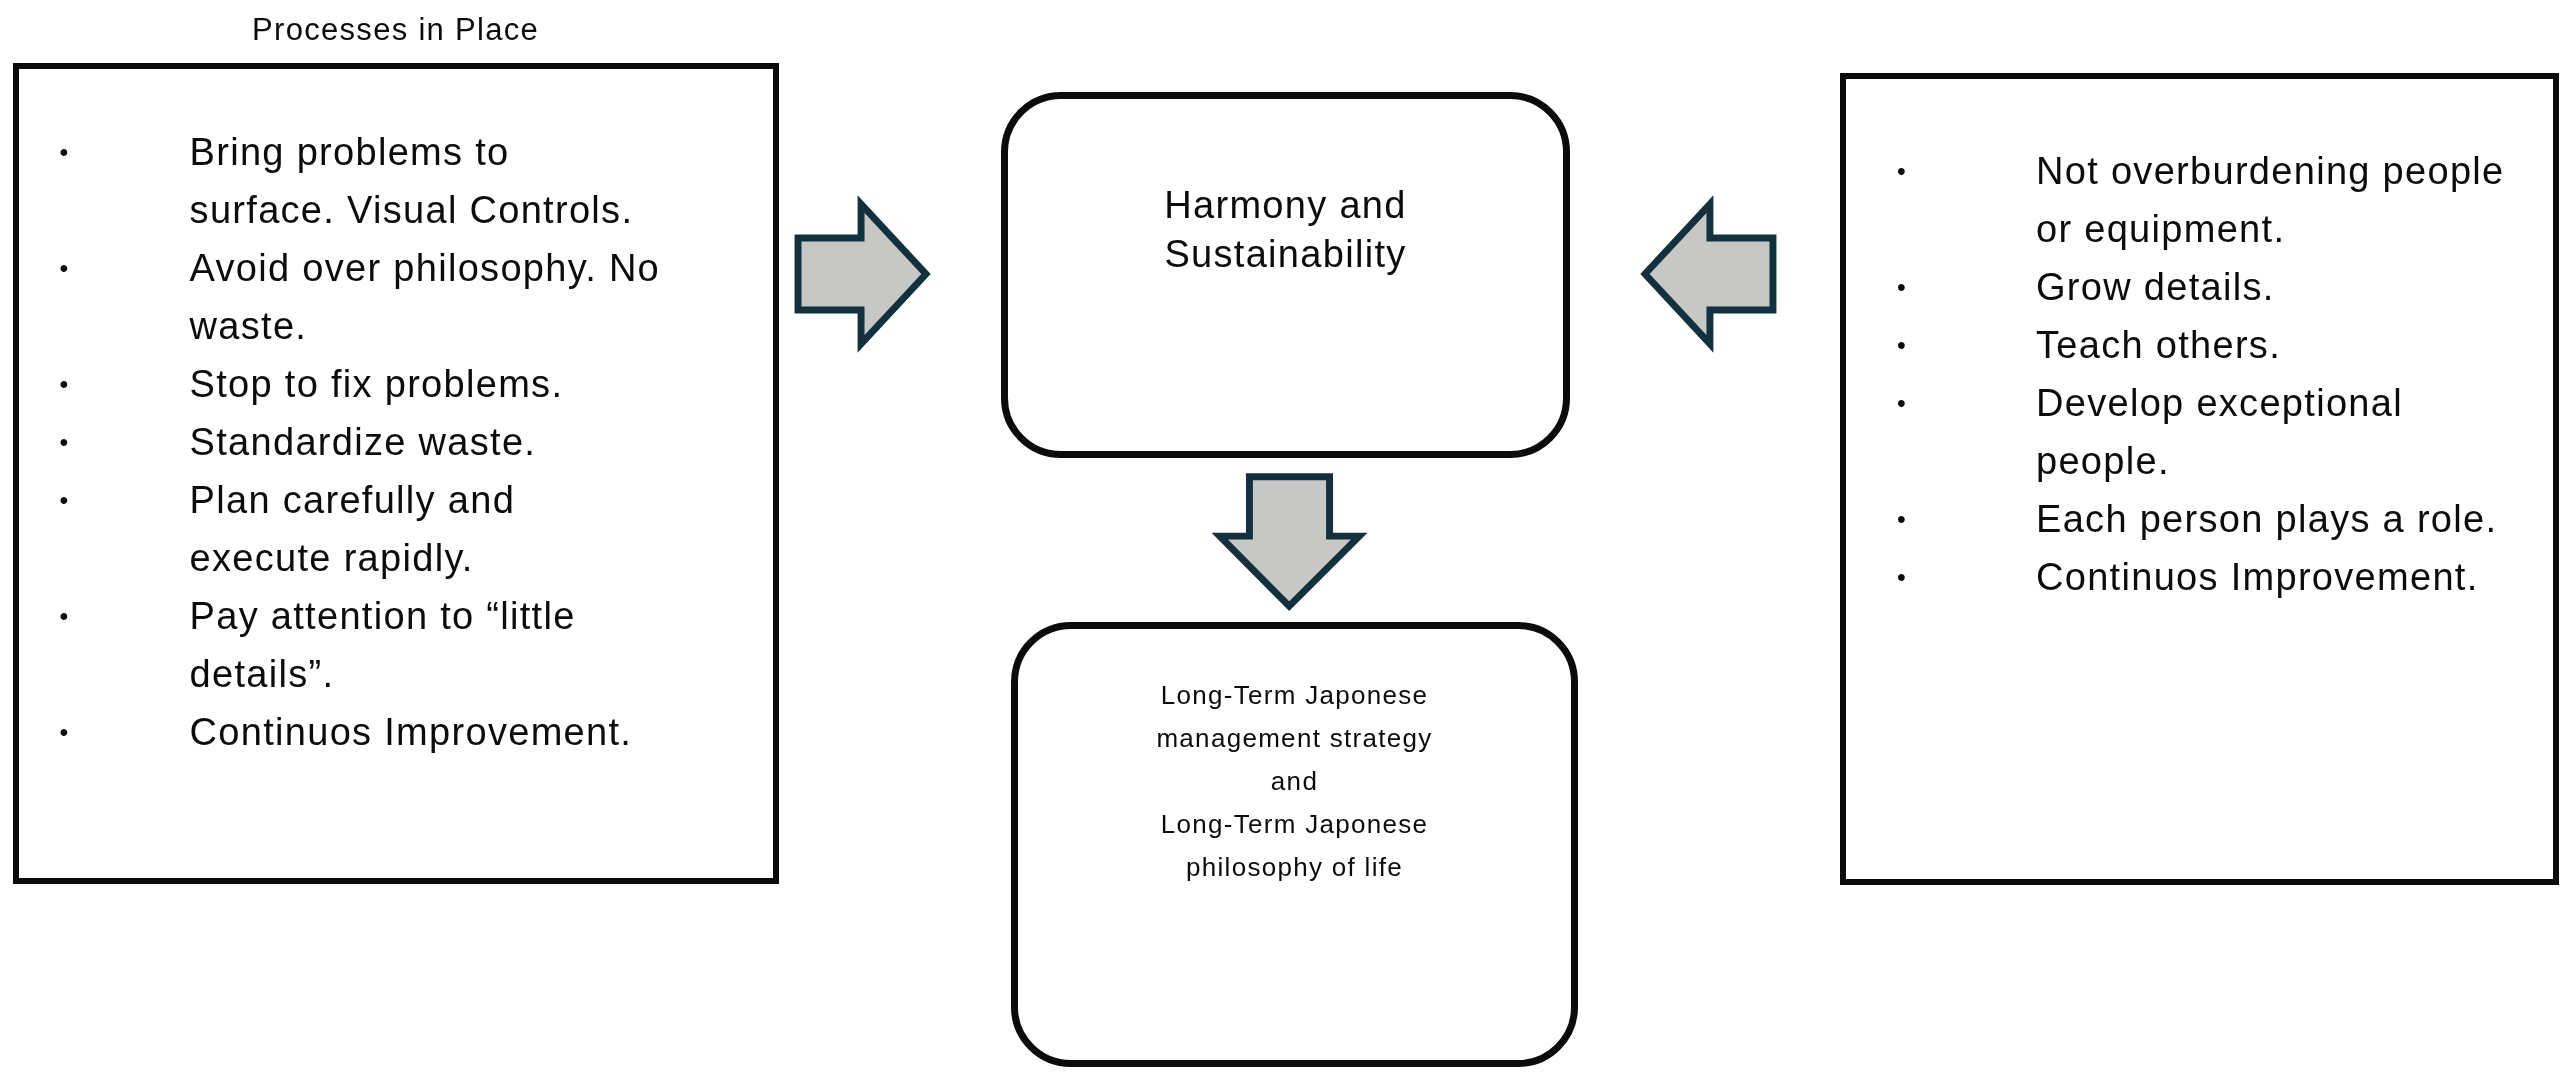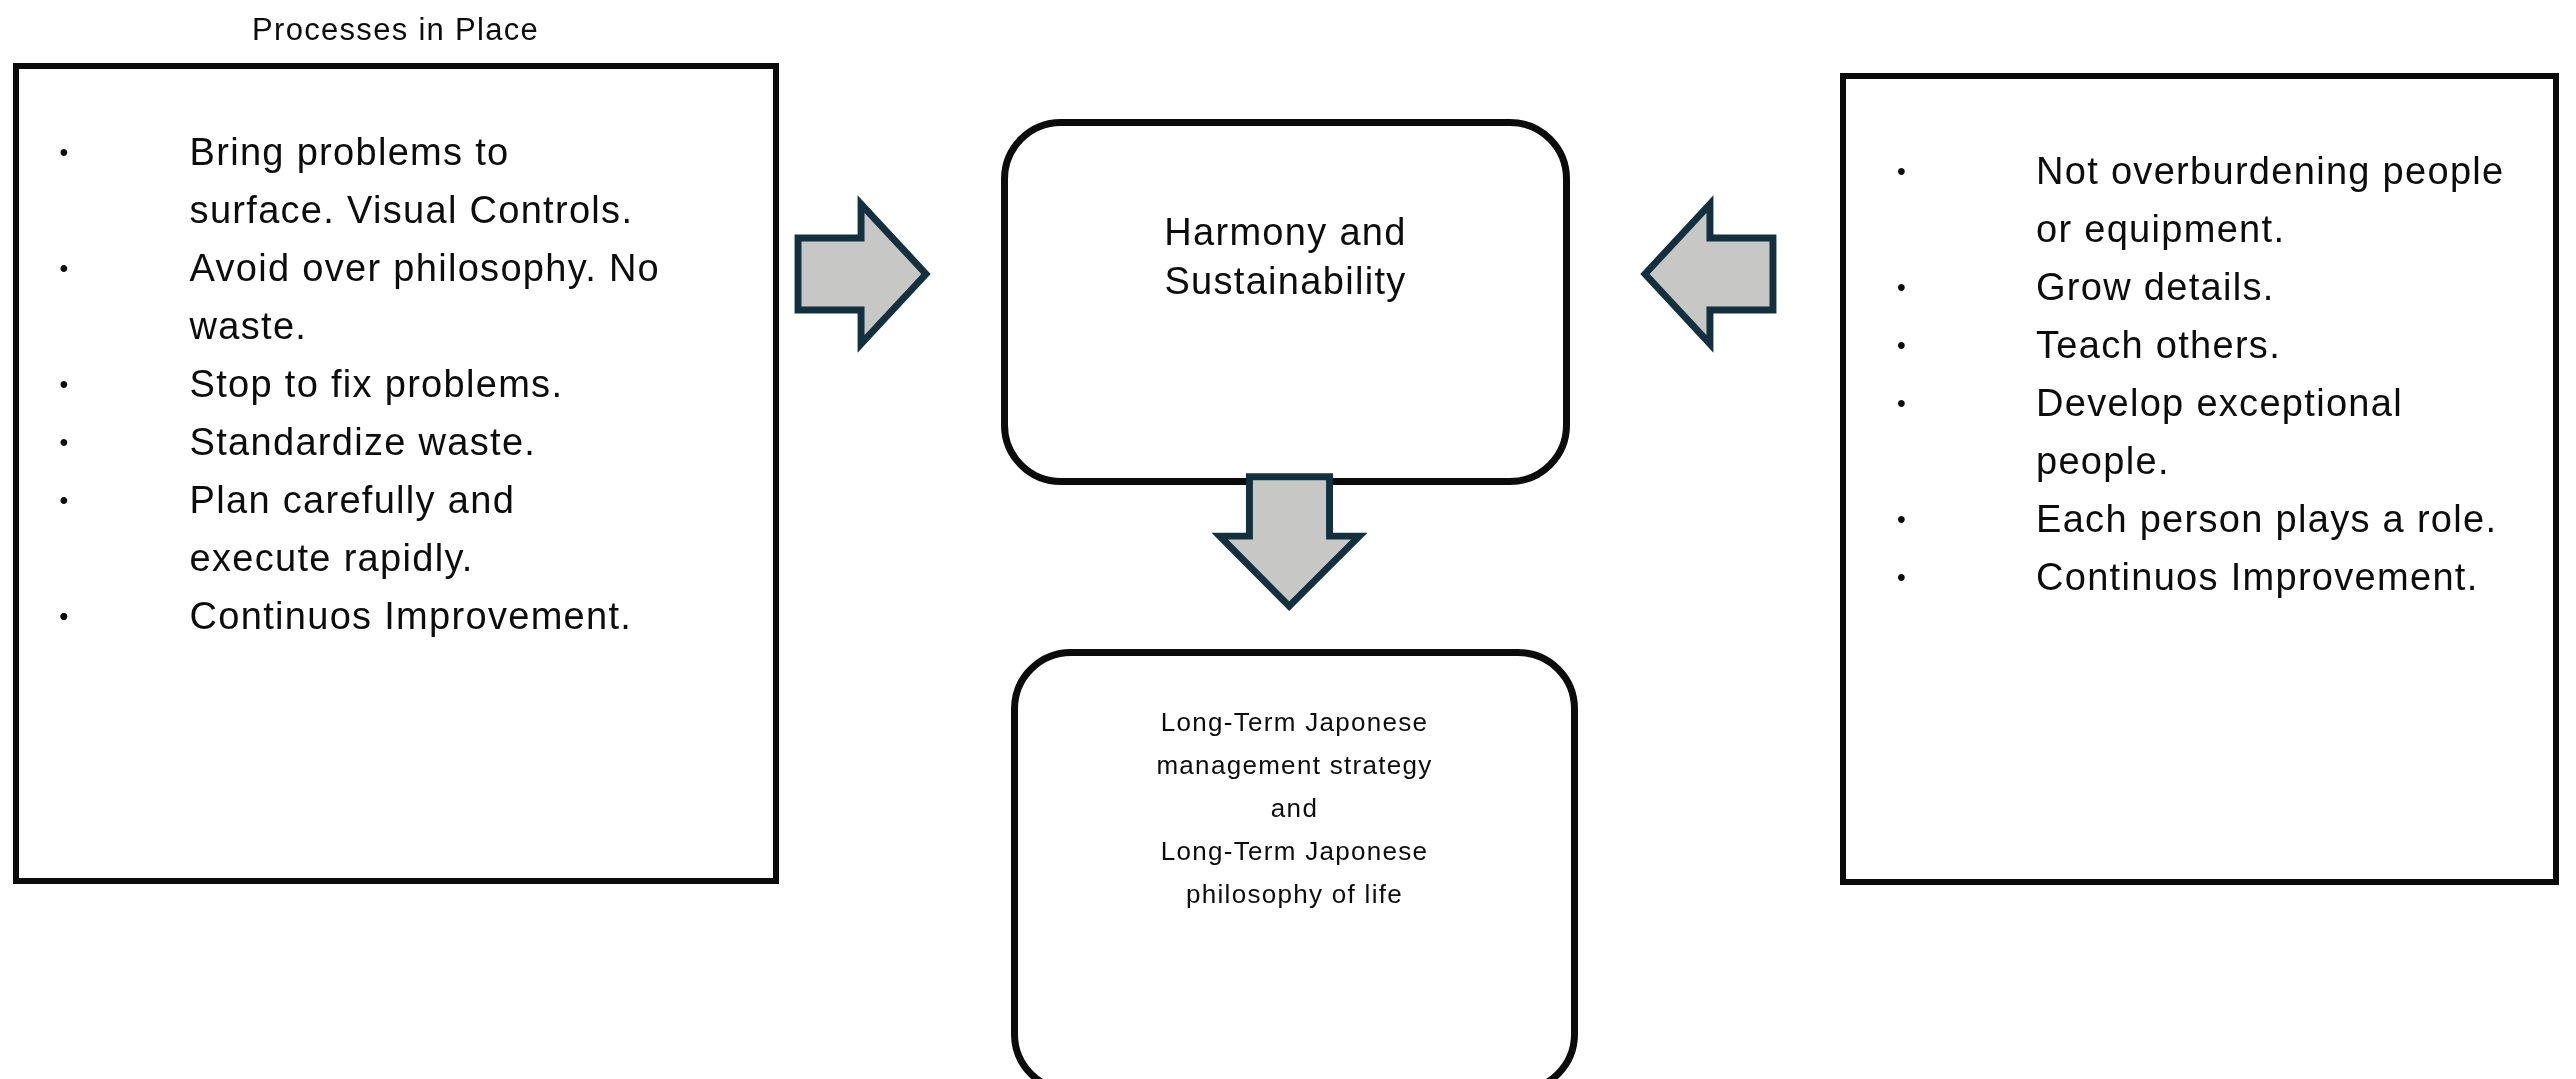--- a/index.html
+++ b/index.html
@@ -57,21 +57,20 @@
   #right-box .marker { left: 51px; }
   .btext { white-space: pre-line; }
 
   .rounded {
     position: absolute;
     box-sizing: border-box;
     border: 7px solid #0b0b0b;
     border-radius: 60px;
     background: #ffffff;
     text-align: center;
-    margin-top: 27px;
   }
   #center-box {
     left: 1001px; top: 92px; width: 569px; height: 366px;
     padding-top: 82px;
     font-size: 38px; line-height: 49px; letter-spacing: 1.3px;
   }
   #bottom-box {
     left: 1011px; top: 622px; width: 567px; height: 445px;
     padding-top: 45px;
     font-size: 26px; line-height: 43px; letter-spacing: 1.3px;
@@ -110,20 +109,22 @@
         <span class="marker">•</span>
         <span class="btext">Standardize waste.</span>
       </li>
       <li>
         <span class="marker">•</span>
         <span class="btext">Plan carefully and
 execute rapidly.</span>
       </li>
       <li>
         <span class="marker">•</span>
+        <span class="btext">Pay attention to “little
+details”.</span>
       </li>
       <li>
         <span class="marker">•</span>
         <span class="btext">Continuos Improvement.</span>
       </li>
     </ul>
   </div>
 
   <div class="panel" id="right-box">
     <ul class="bullets">

